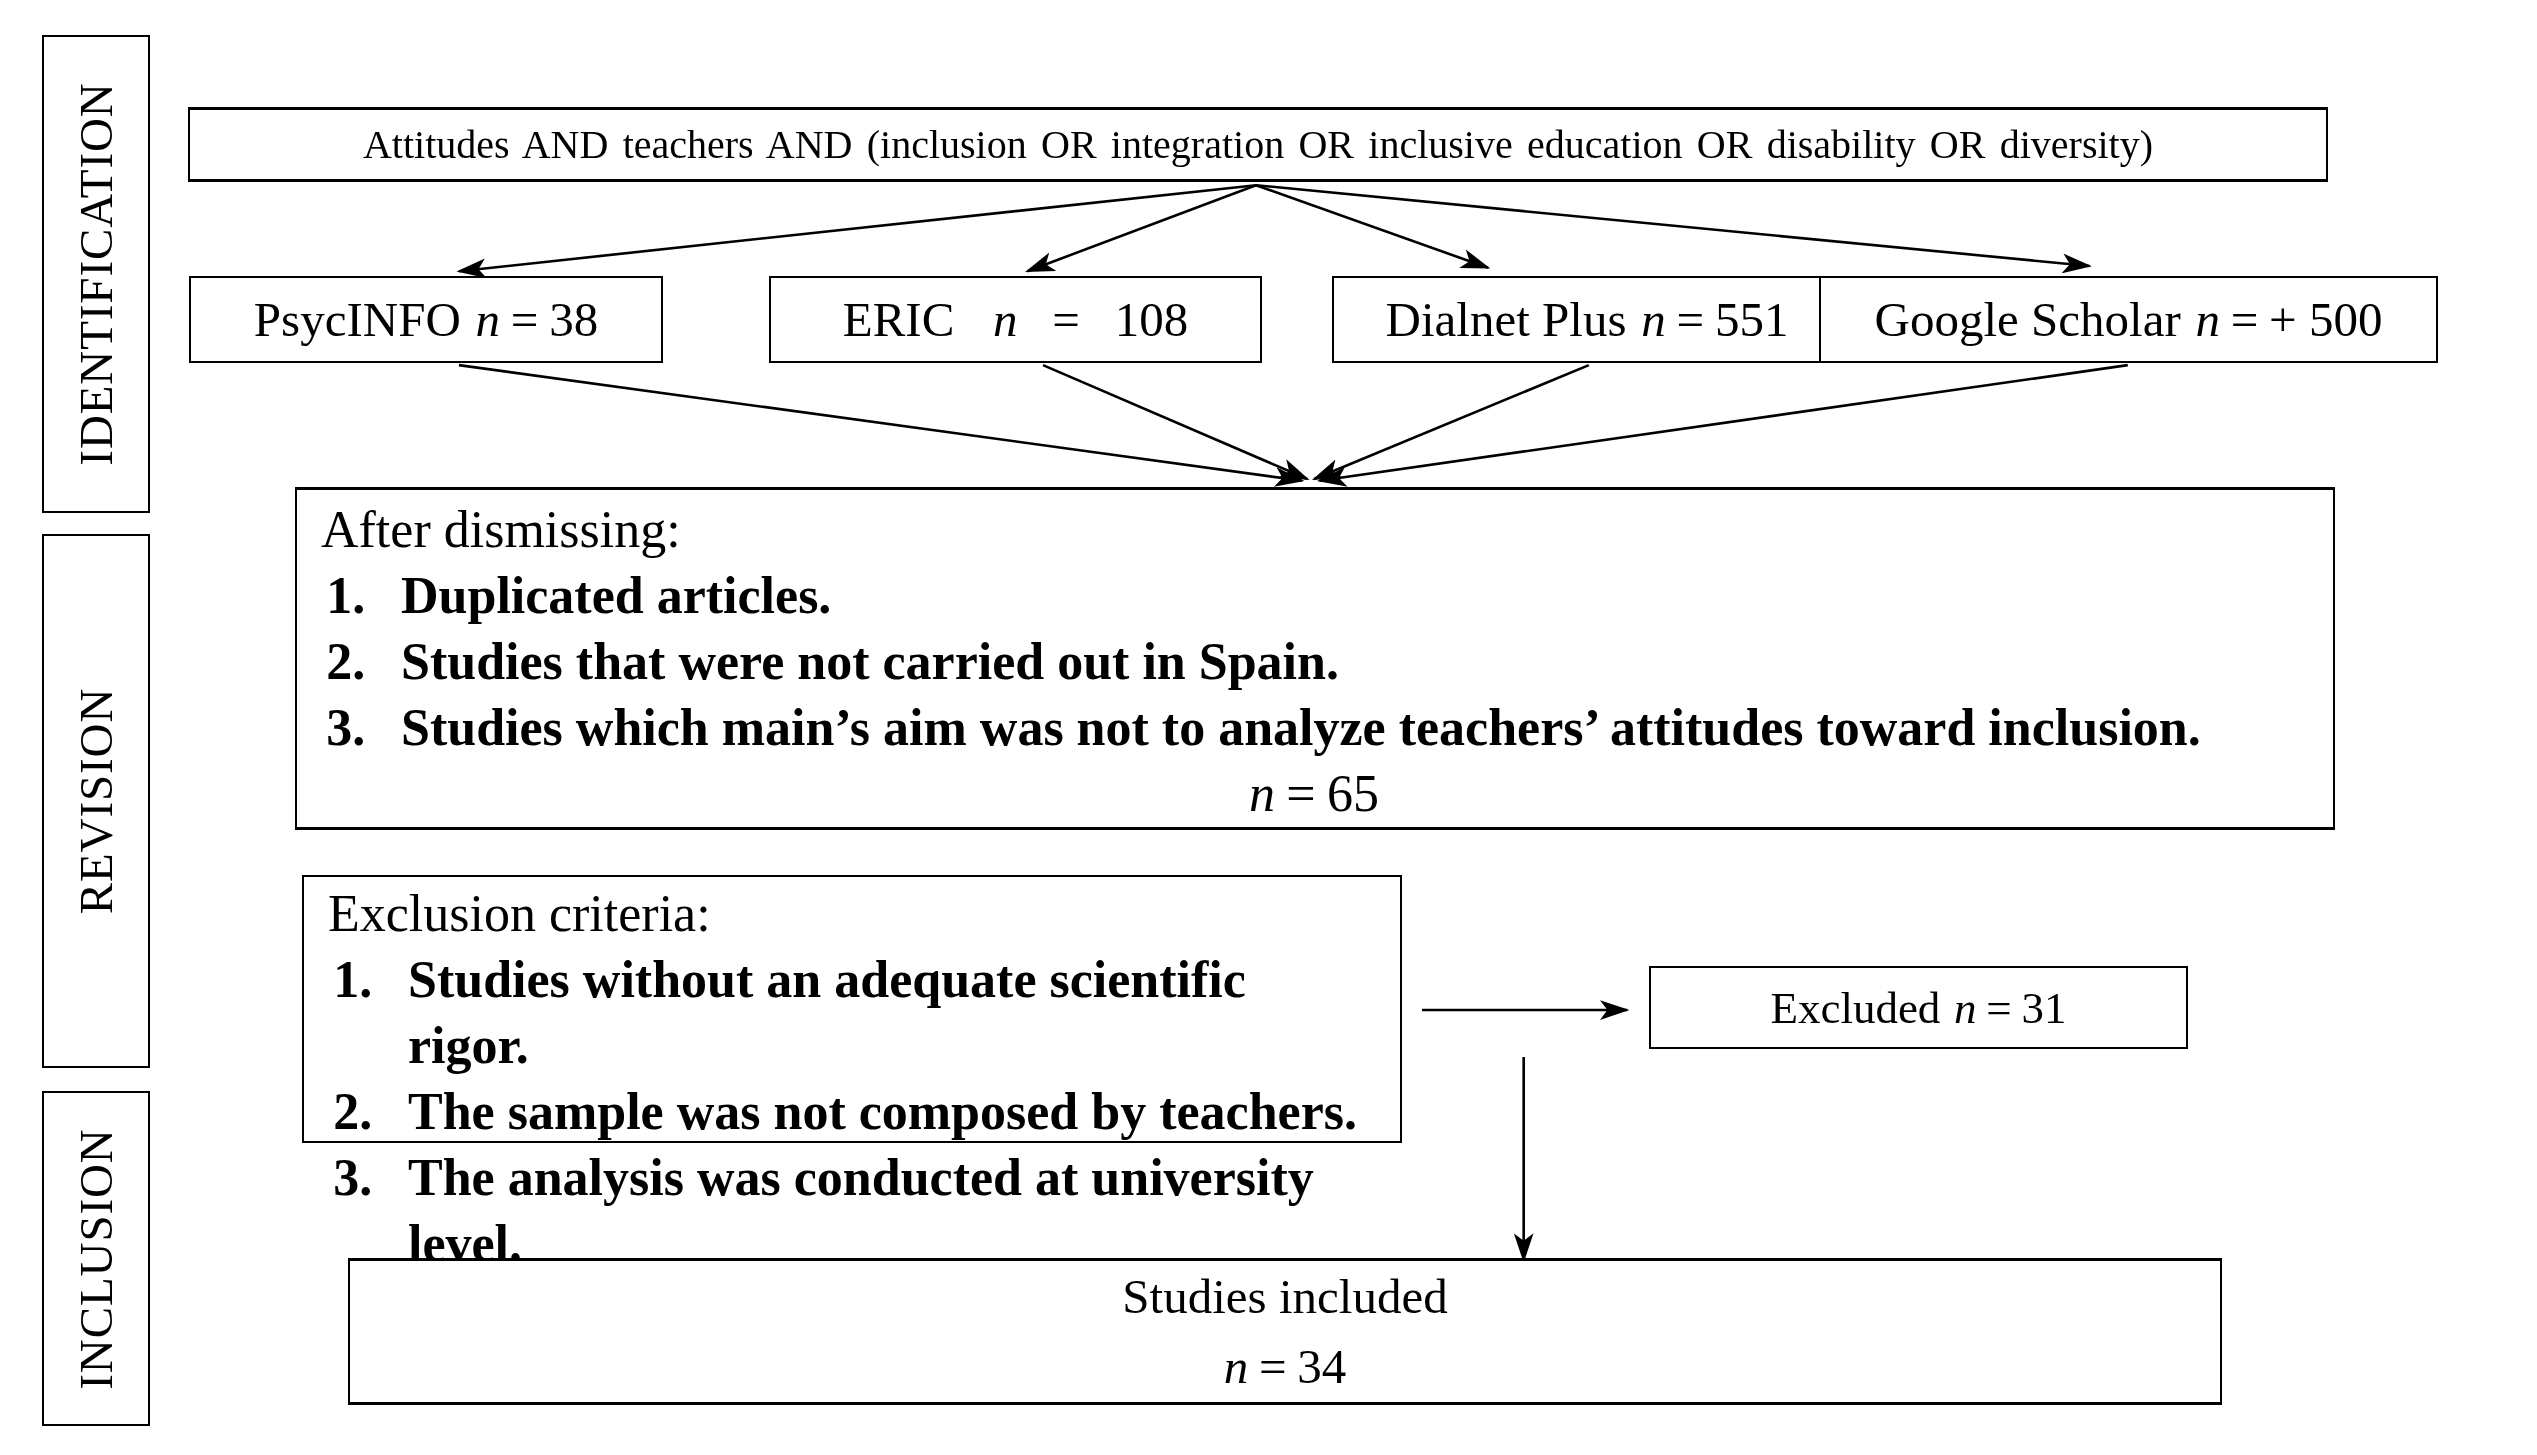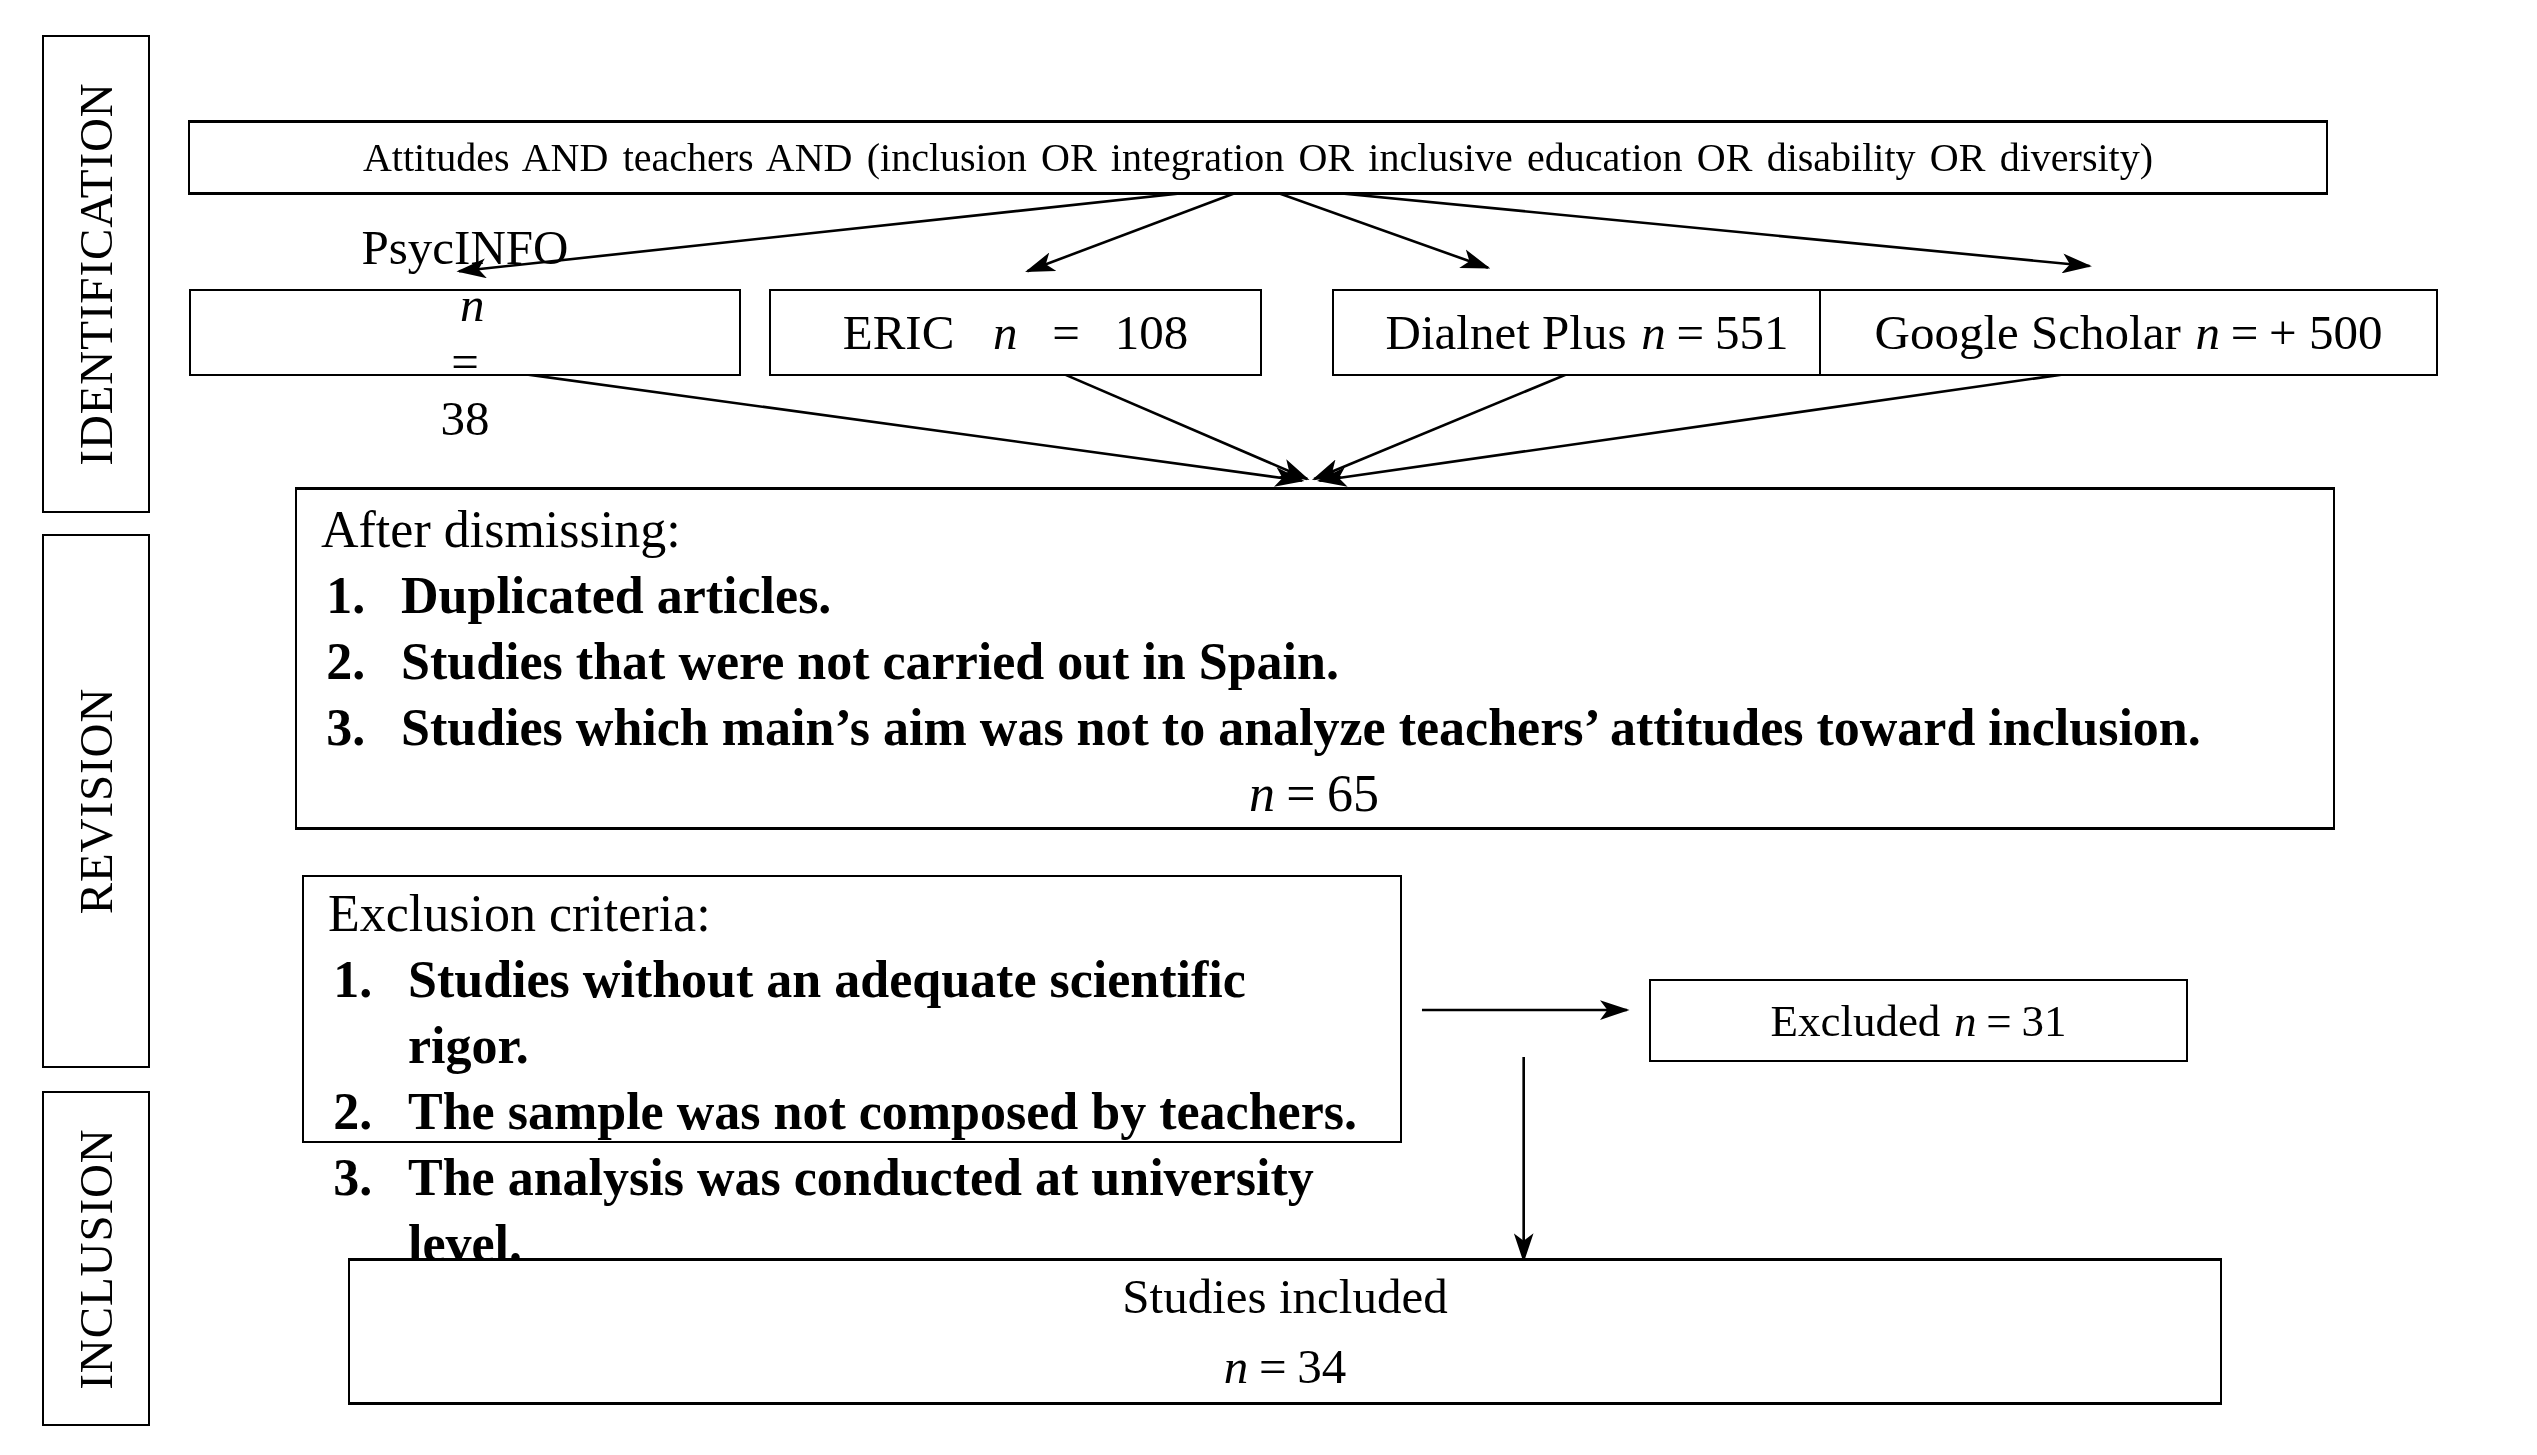--- a/index.html
+++ b/index.html
@@ -11,21 +11,21 @@
     color:#000;
     overflow:hidden;
   }
   .box{
     position:absolute;
     border:2.6px solid #000;
     background:#fff;
     box-sizing:border-box;
   }
   .thick{border-width:3.5px 2.6px;}
-  .center{display:flex;align-items:center;justify-content:center;text-align:center;margin-top:13px;}
+  .center{display:flex;align-items:center;justify-content:center;text-align:center;}
   
   .stage{
     position:absolute;left:42px;width:108px;
     border:2.6px solid #000;box-sizing:border-box;background:#fff;
     display:flex;align-items:center;justify-content:center;overflow:hidden;
   }
   .stage span{
     transform:rotate(-90deg);
     white-space:nowrap;
     font-size:47px;letter-spacing:0.9px;
@@ -33,21 +33,21 @@
   #stage-identification{top:35px;height:478px;}
   #stage-revision{top:534px;height:534px;}
   #stage-inclusion{top:1091px;height:335px;}
   
   #query-box{
     left:188px;top:107px;width:2140px;height:75px;
     font-size:40px;word-spacing:4.3px;white-space:nowrap;
   }
   
   .db-box{top:276px;height:87px;font-size:49px;white-space:nowrap;}
-  #db-psycinfo{left:189px;width:552px;flex-direction:column;}
+  #db-psycinfo{left:189px;width:474px;}
   #db-eric{left:769px;width:493px;gap:24px;}
   #db-dialnet{left:1332px;width:510px;}
   #db-google{left:1819px;width:619px;text-align:right;}
   .nsym{font-style:italic;margin-left:0.30em;}
   .eq{margin:0 0.22em;}
   
   .list-box{font-size:52px;line-height:66px;padding:7px 26px 0 24px;}
   #revision-box{left:295px;top:487px;width:2040px;height:343px;}
   #exclusion-box{left:302px;top:875px;width:1100px;height:268px;padding-top:3.5px;}
   .list{counter-reset:item;}

